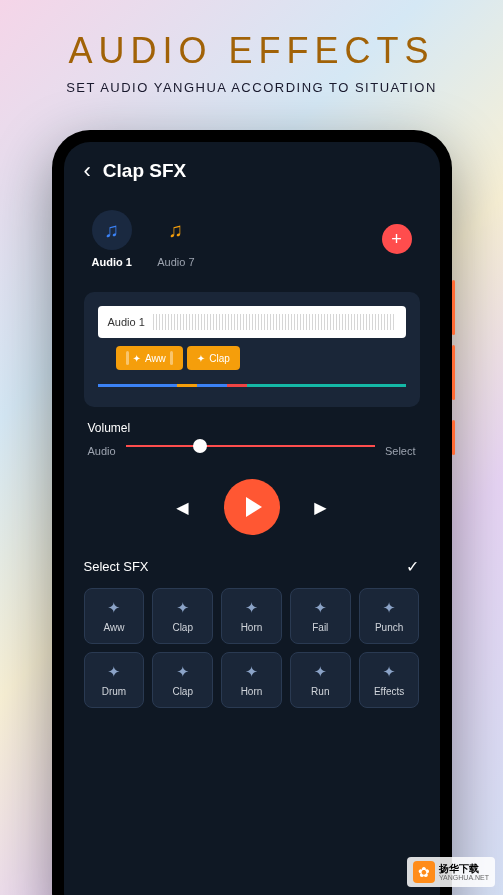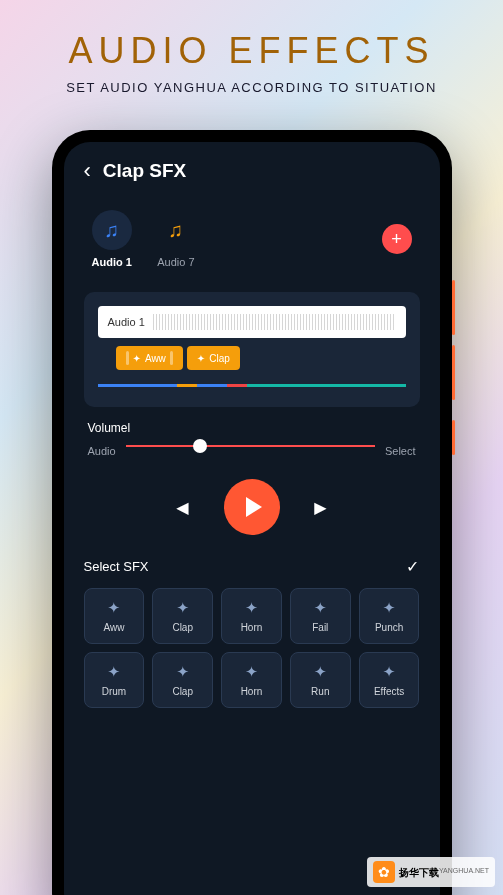--- a/index.html
+++ b/index.html
@@ -52,21 +52,21 @@
 .play-tri{width:0;height:0;border-left:16px solid #fff;border-top:10px solid transparent;border-bottom:10px solid transparent;margin-left:4px}
 .sfx-section{margin-top:22px;padding:0 20px}
 .sfx-head{display:flex;justify-content:space-between;align-items:center;color:#fff;font-size:13px;margin-bottom:12px}
 .check{font-size:16px;cursor:pointer}
 .sfx-grid{display:grid;grid-template-columns:repeat(5,1fr);gap:8px}
 .sfx-item{background:#1a2638;border:1px solid #2a3a52;border-radius:8px;padding:10px 4px;display:flex;flex-direction:column;align-items:center;gap:5px;cursor:pointer}
 .wand{color:#8ba3c7;font-size:15px}
 .sfx-name{color:#d1d5db;font-size:10px}
 .watermark{position:absolute;bottom:8px;right:8px;background:rgba(255,255,255,0.85);padding:4px 6px;border-radius:4px;display:flex;align-items:center;gap:4px;font-size:9px}
 .wm-logo{width:22px;height:22px;background:#ff8c1a;border-radius:4px;display:flex;align-items:center;justify-content:center;color:#fff;font-size:14px}
-.wm-txt{display:flex;flex-direction:row;line-height:1.1}
+.wm-txt{display:flex;flex-direction:column;line-height:1.1}
 .wm-txt .cn{font-size:10px;font-weight:600}
 .wm-txt .url{font-size:7px;color:#666}
 </style>
 </head>
 <body>
 
 <div class="hero-title">AUDIO EFFECTS</div>
 <div class="hero-sub">SET AUDIO YANGHUA ACCORDING TO SITUATION</div>
 
 <div class="phone">

